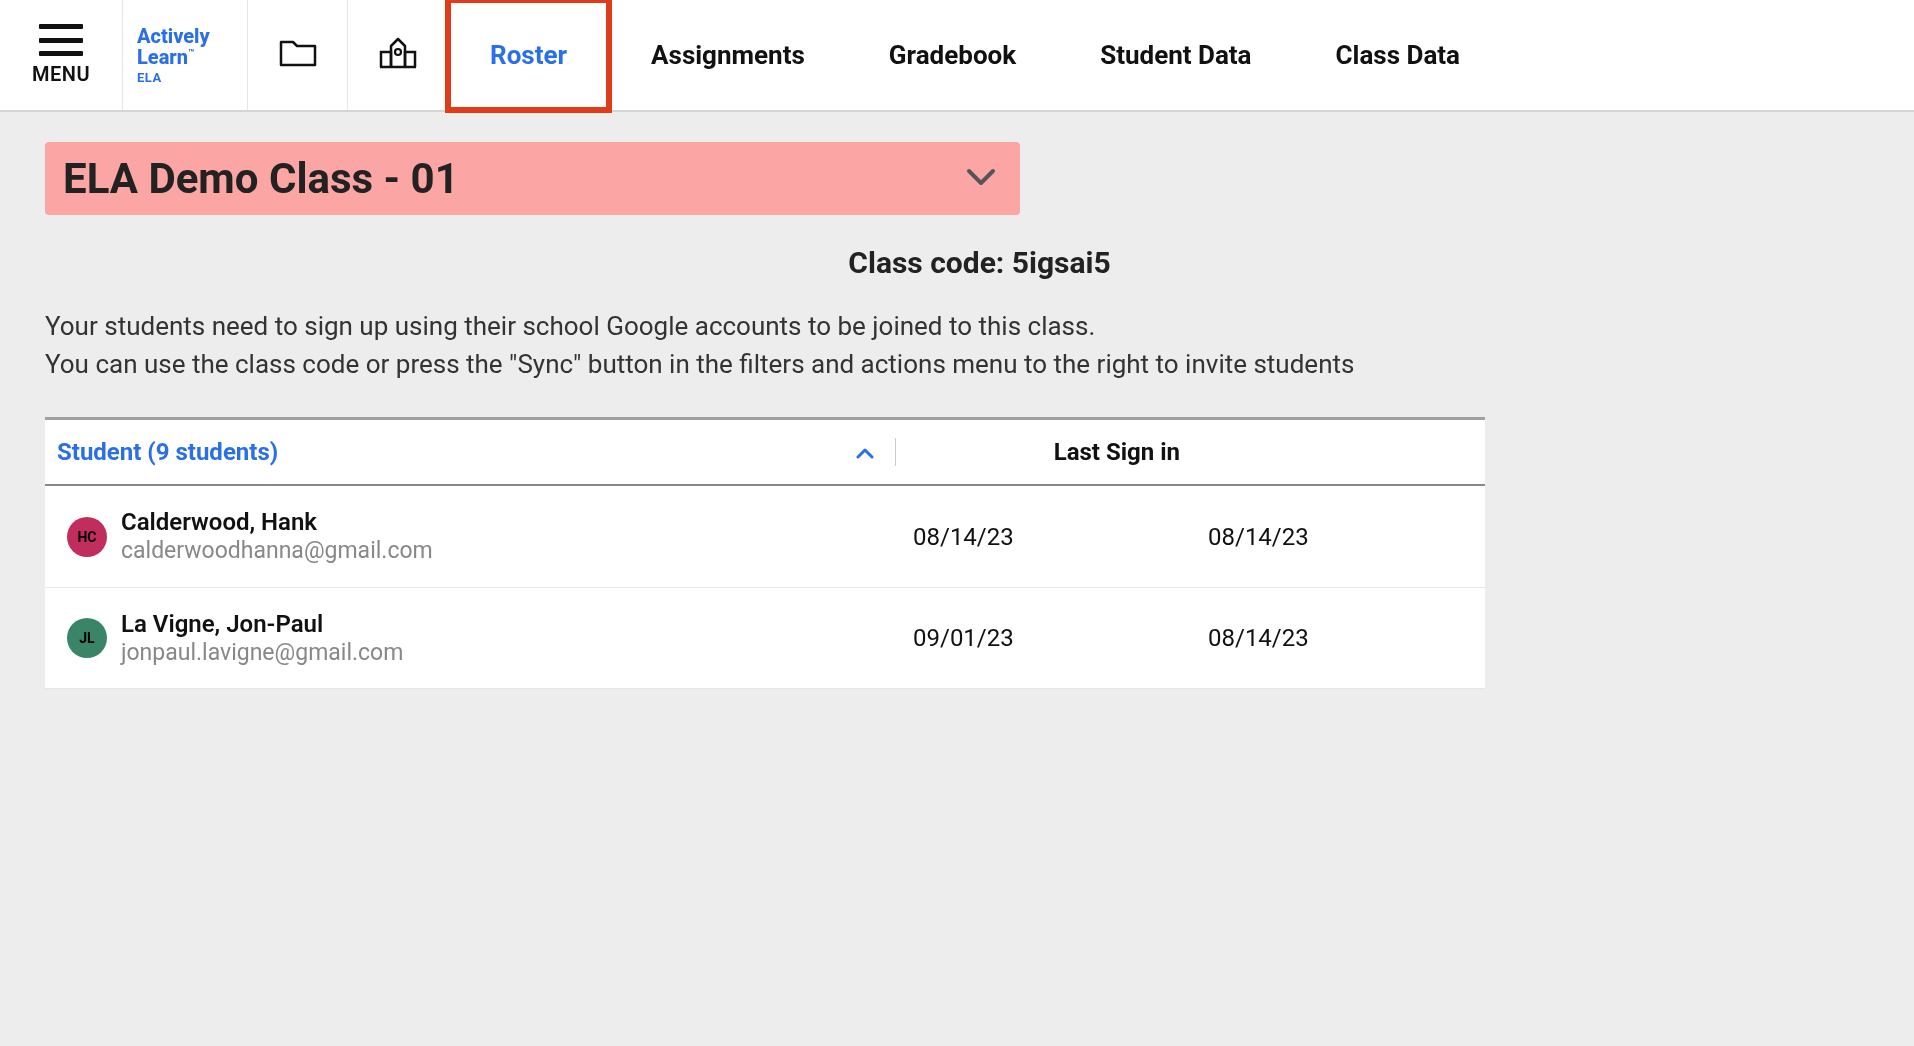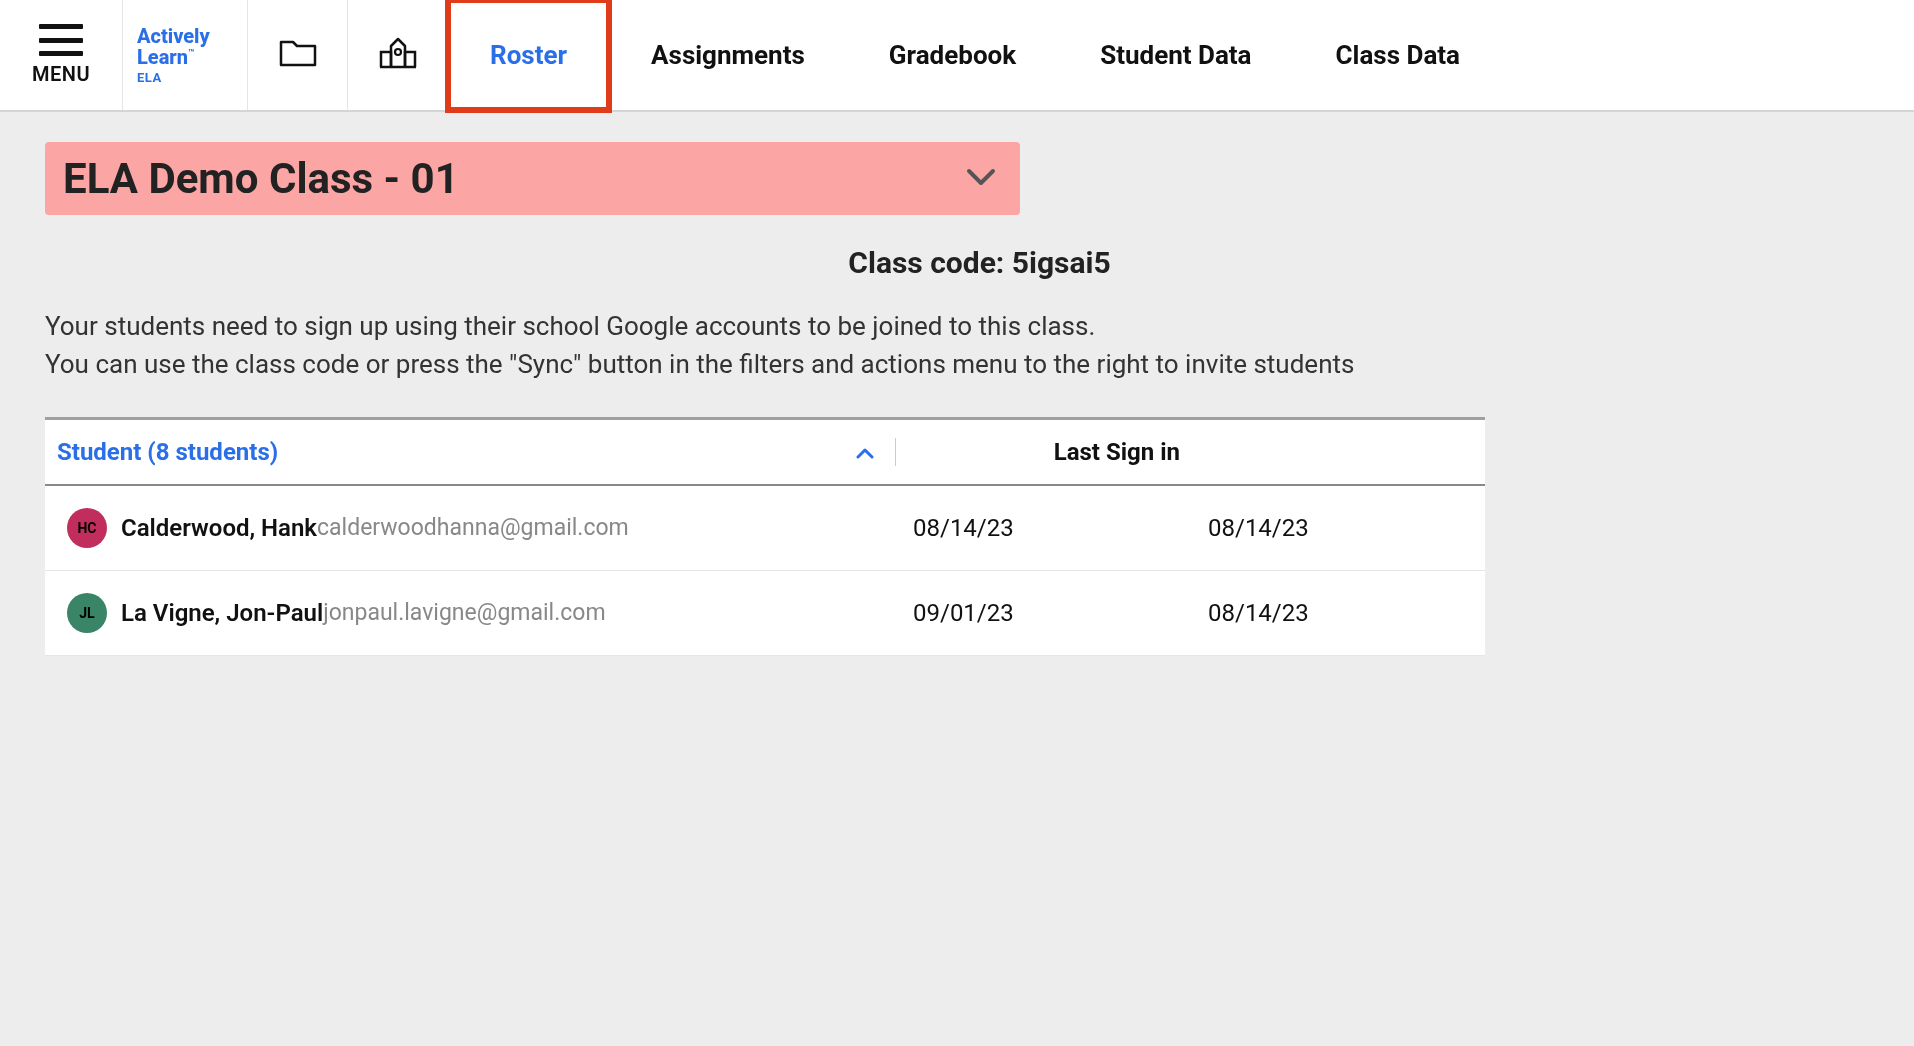--- a/index.html
+++ b/index.html
@@ -206,21 +206,21 @@
       align-items: center;
       justify-content: center;
       color: #000000;
       font-size: 14px;
       font-weight: 700;
       margin-right: 14px;
       flex-shrink: 0;
     }
     .student-info {
       display: flex;
-      flex-direction: row;
+      flex-direction: column;
     }
     .student-name {
       font-size: 24px;
       font-weight: 600;
       color: #111;
       line-height: 1.2;
     }
     .student-email {
       font-size: 23px;
       color: #888;
@@ -306,21 +306,21 @@
 
   <div class="info-text">
     <span>Your students need to sign up using their school Google accounts to be joined to this class.</span><br>
     <span>You can use the class code or press the "Sync" button in the filters and actions menu to the right to invite students</span>
   </div>
 
   <div class="table-wrap">
     <div class="table">
       <div class="thead">
         <div class="th student">
-          <span>Student (8 students)</span>
+          <span>Student (9 students)</span>
           <span class="sort-icon">
             <svg width="20" height="12" viewBox="0 0 20 12">
               <path d="M3 9 L10 2 L17 9" stroke="#2a6fe8" stroke-width="3" fill="none" stroke-linecap="round" stroke-linejoin="round"></path>
             </svg>
           </span>
         </div>
         <div class="th lastsign">Last Sign in</div>
       </div>
 
       <div class="trow">

